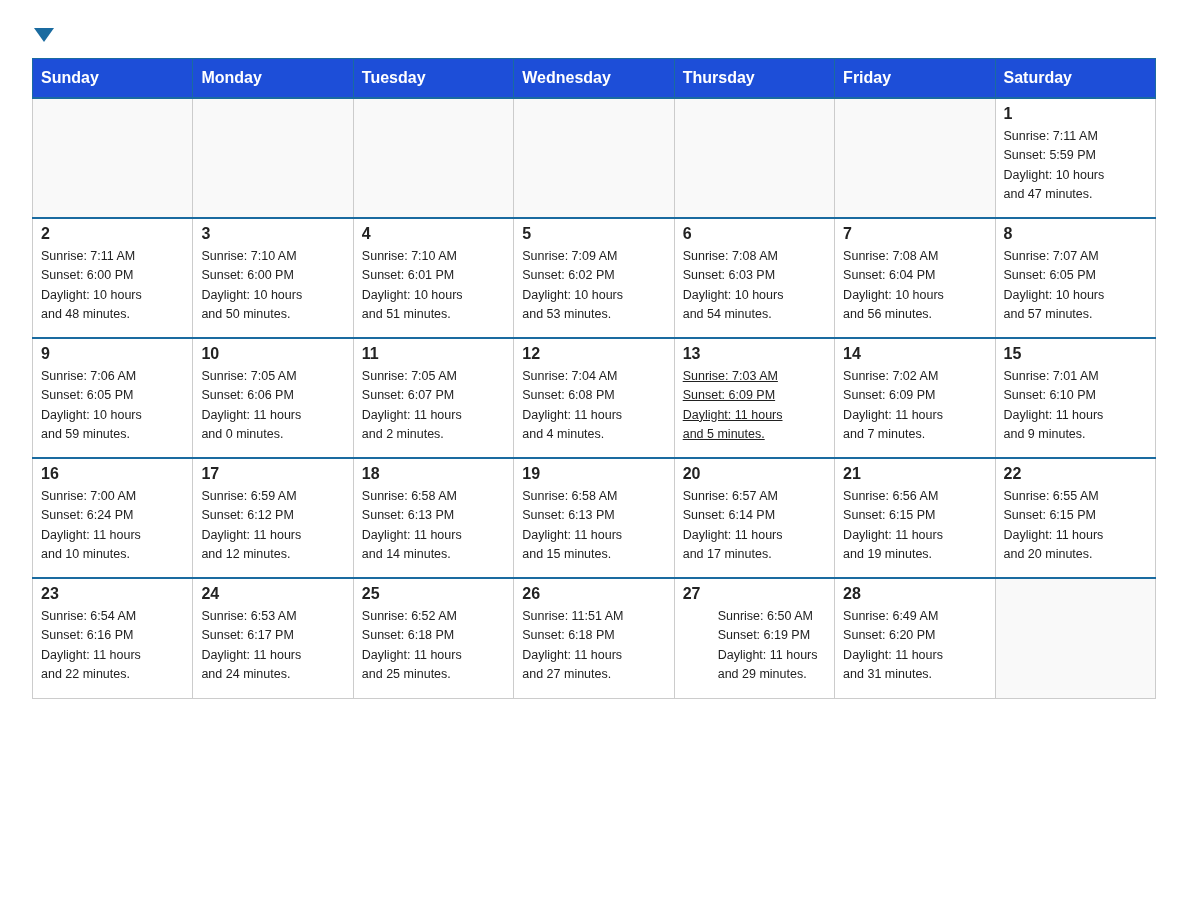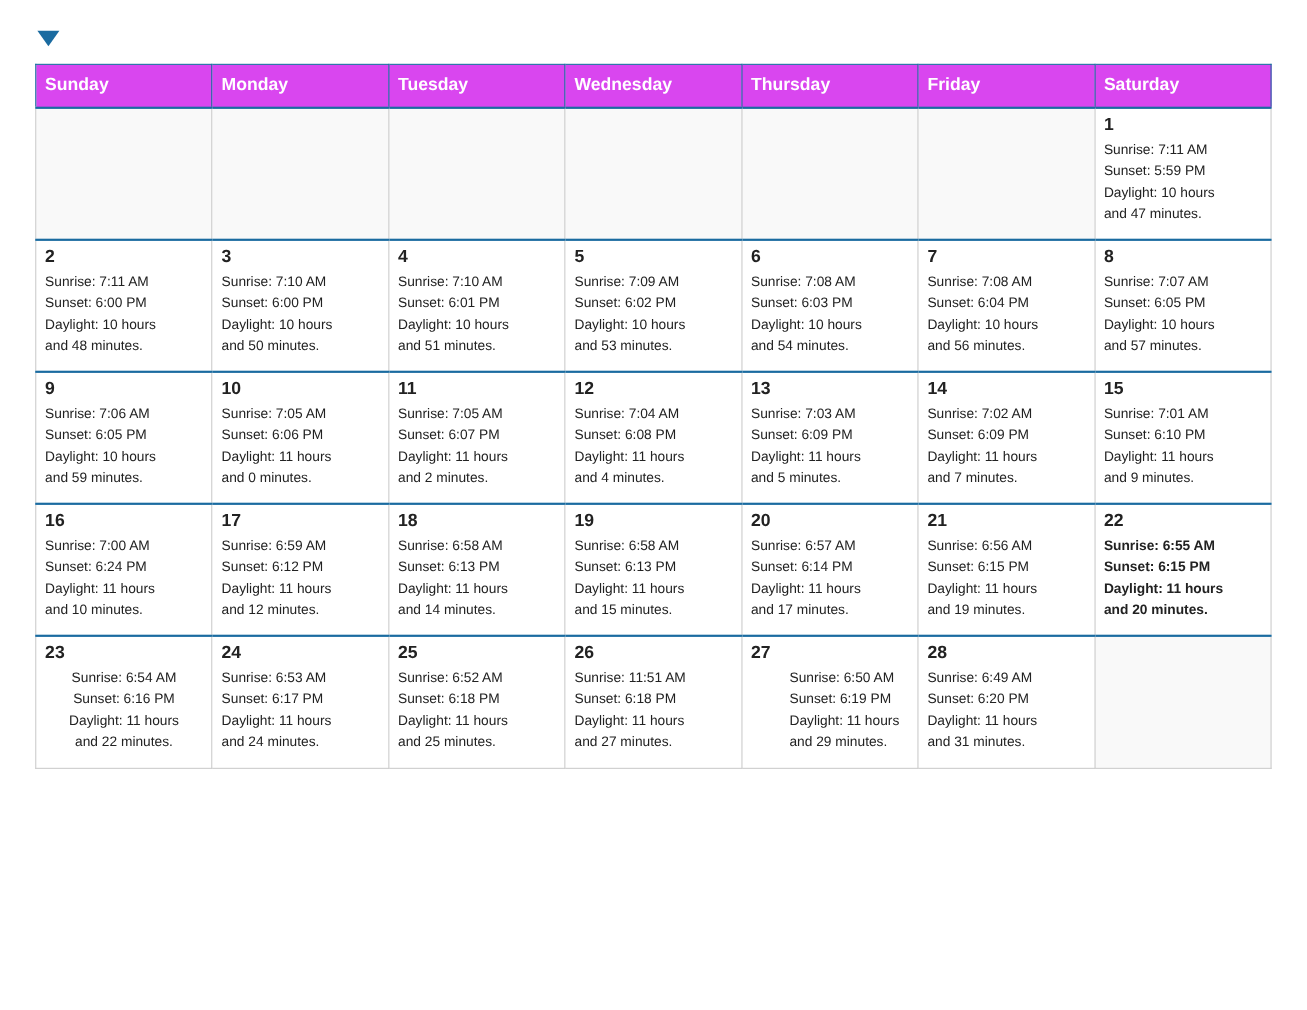--- a/index.html
+++ b/index.html
@@ -59,21 +59,21 @@
       font-size: 20px;
       color: #444;
       margin-top: 4px;
     }
     .calendar {
       width: 100%;
       border-collapse: collapse;
       table-layout: fixed;
     }
     .calendar th {
-      background: #d946ef;
+      background: #1d4ed8;
       color: #fff;
       font-size: 16px;
       font-weight: bold;
       padding: 10px 8px;
       text-align: left;
       border: 1px solid #1a6ba0;
     }
     .calendar td {
       vertical-align: top;
       border: 1px solid #ccc;
@@ -231,21 +231,21 @@
         </td>
         <td>
           <span class="day-num">12</span>
           <div class="day-info" style="white-space: pre-line;">Sunrise: 7:04 AM
 Sunset: 6:08 PM
 Daylight: 11 hours
 and 4 minutes.</div>
         </td>
         <td>
           <span class="day-num">13</span>
-          <div class="day-info" style="white-space: pre-line;">Sunrise: 7:03 AM
+          <div class="day-info" style="white-space: pre-line; text-decoration: underline;">Sunrise: 7:03 AM
 Sunset: 6:09 PM
 Daylight: 11 hours
 and 5 minutes.</div>
         </td>
         <td>
           <span class="day-num">14</span>
           <div class="day-info" style="white-space: pre-line;">Sunrise: 7:02 AM
 Sunset: 6:09 PM
 Daylight: 11 hours
 and 7 minutes.</div>
@@ -296,30 +296,30 @@
         </td>
         <td>
           <span class="day-num">21</span>
           <div class="day-info" style="white-space: pre-line;">Sunrise: 6:56 AM
 Sunset: 6:15 PM
 Daylight: 11 hours
 and 19 minutes.</div>
         </td>
         <td>
           <span class="day-num">22</span>
-          <div class="day-info" style="white-space: pre-line; font-weight: bold;">Sunrise: 6:55 AM
+          <div class="day-info" style="white-space: pre-line;">Sunrise: 6:55 AM
 Sunset: 6:15 PM
 Daylight: 11 hours
 and 20 minutes.</div>
         </td>
       </tr>
       <tr>
         <td>
           <span class="day-num">23</span>
-          <div class="day-info" style="white-space: pre-line; text-align: center;">Sunrise: 6:54 AM
+          <div class="day-info" style="white-space: pre-line;">Sunrise: 6:54 AM
 Sunset: 6:16 PM
 Daylight: 11 hours
 and 22 minutes.</div>
         </td>
         <td>
           <span class="day-num">24</span>
           <div class="day-info" style="white-space: pre-line;">Sunrise: 6:53 AM
 Sunset: 6:17 PM
 Daylight: 11 hours
 and 24 minutes.</div>

